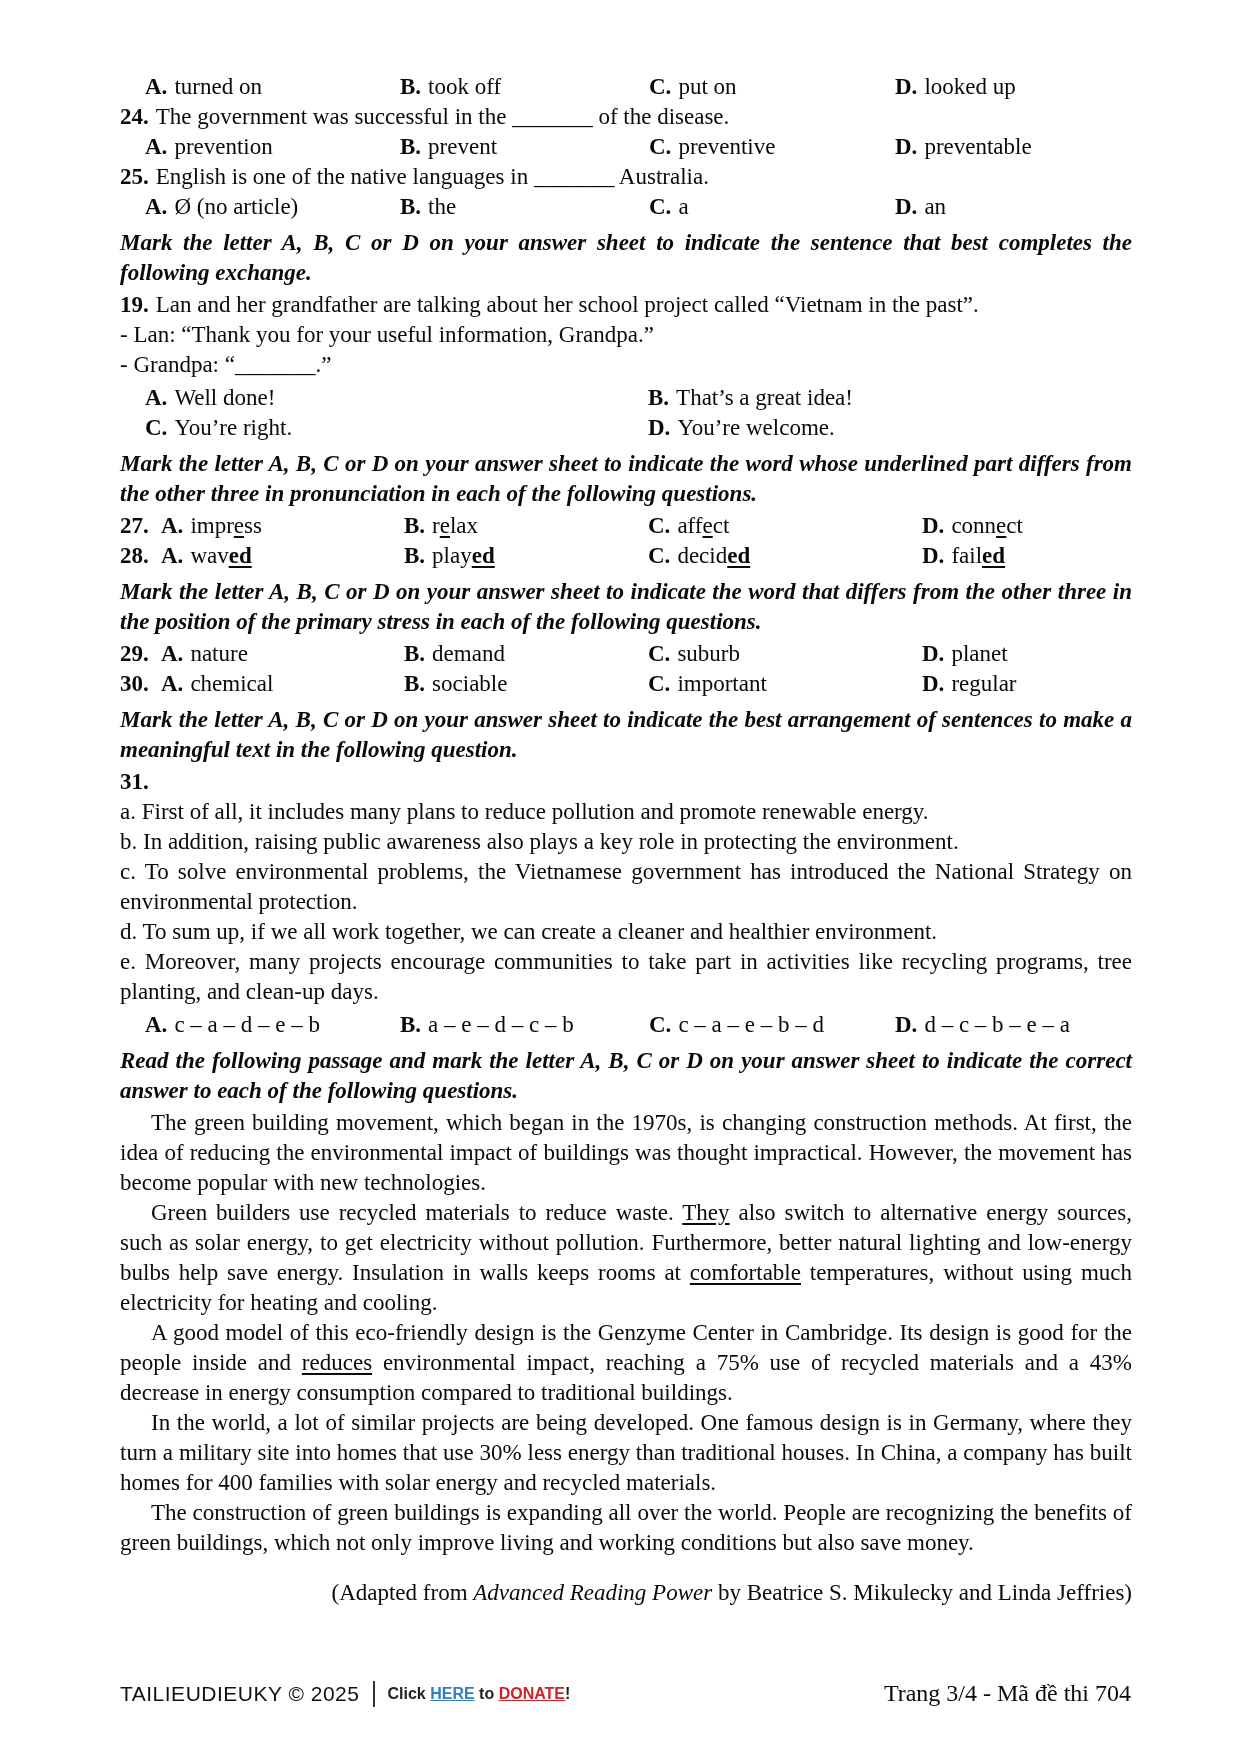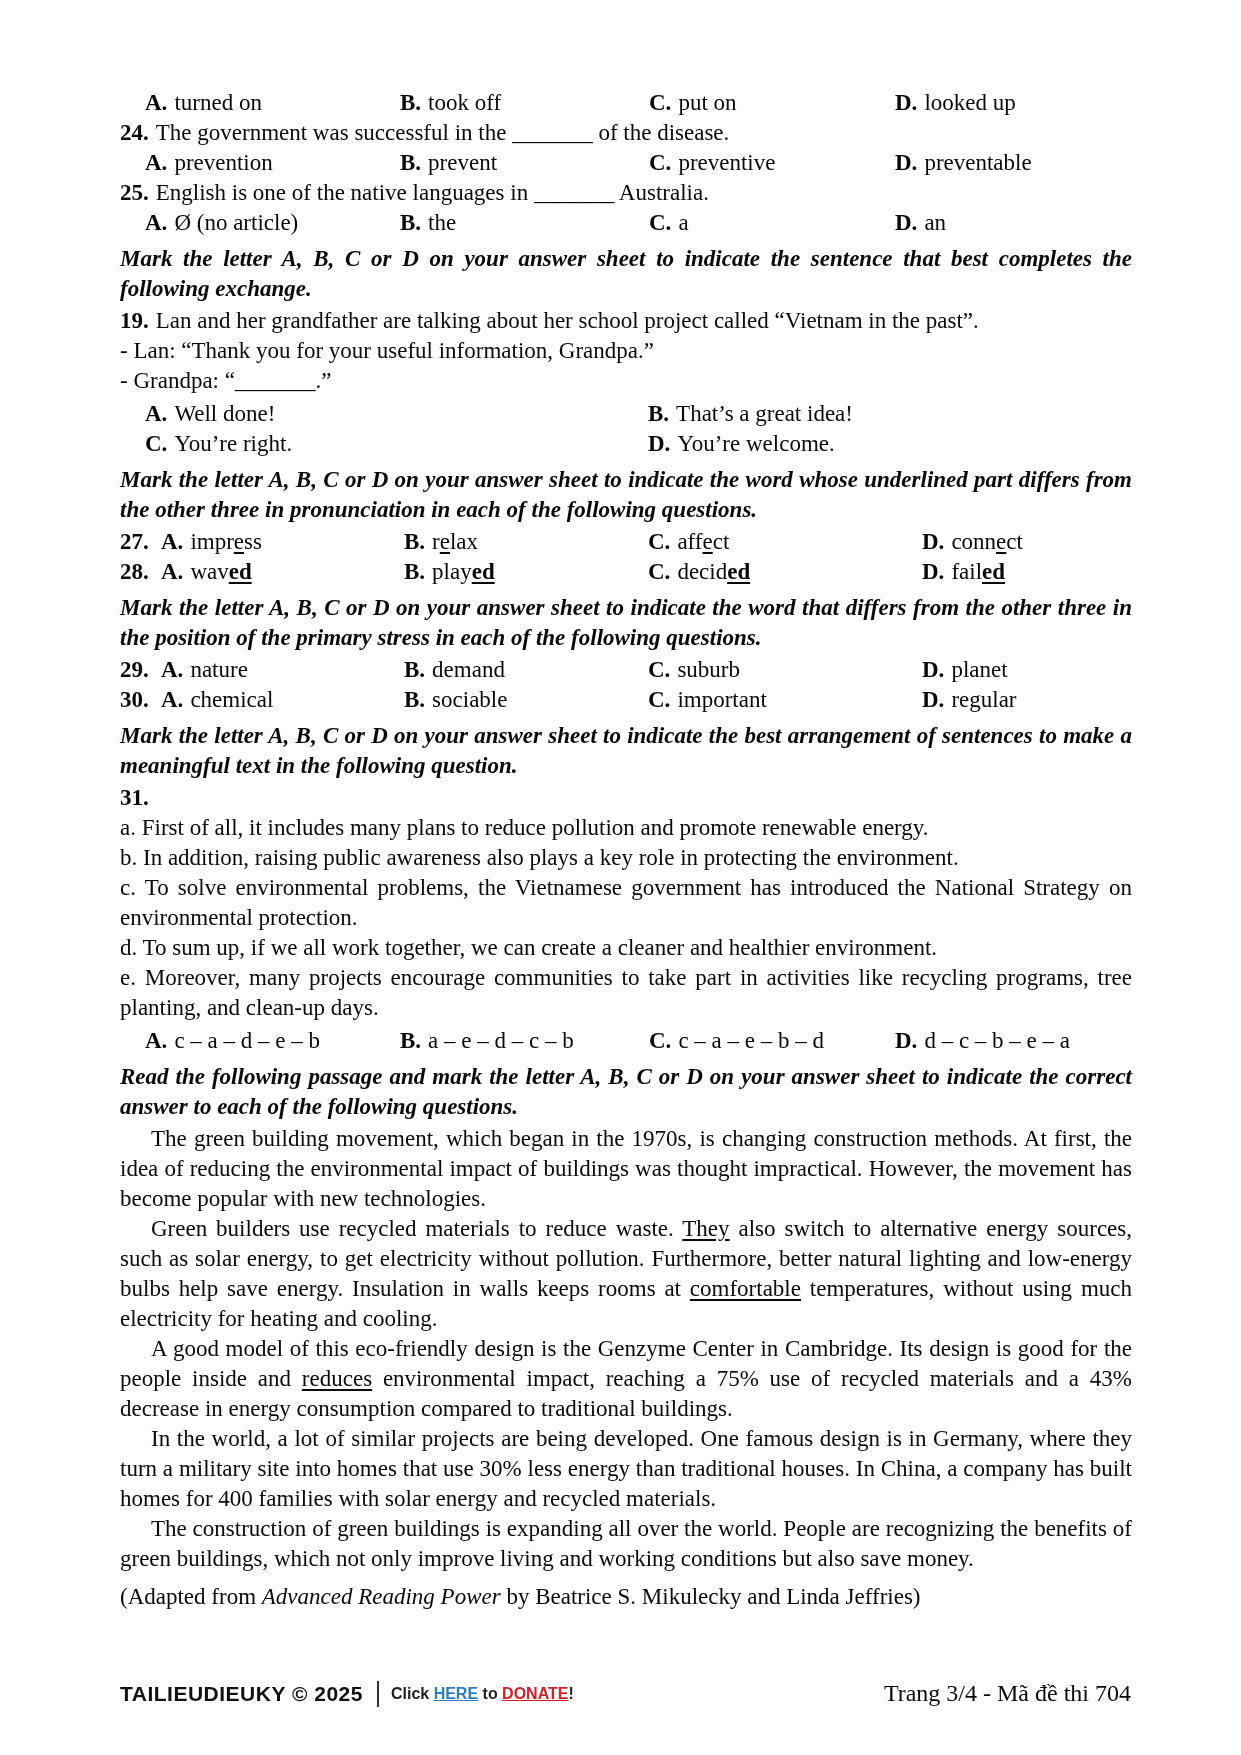--- a/index.html
+++ b/index.html
@@ -3,21 +3,21 @@
 <meta charset="utf-8">
 <style>
   html, body { margin: 0; padding: 0; background: #ffffff; }
   body {
     width: 1241px; height: 1755px; position: relative;
     font-family: "Liberation Serif", serif;
     color: #0a0a0a;
     -webkit-font-smoothing: antialiased;
   }
   .content {
-    position: absolute; left: 120px; top: 88px; width: 1012px;
+    position: absolute; left: 120px; top: 72px; width: 1012px;
     font-size: 23px; line-height: 30px;
   }
   p { margin: 0; }
   .instr {
     font-weight: bold; font-style: italic;
     text-align: justify;
     margin: 6px 0 2px 0;
   }
   .qnum { font-weight: bold; margin-right: 7px; }
   .olbl { font-weight: bold; margin-right: 7px; }
@@ -40,31 +40,31 @@
   .opt-rown .n3 { width: 240px; }
   .opt-rown .n4 { flex: 1; margin-left: 34px; }
 
   .un  { text-decoration: underline; text-underline-offset: 3px; }
   .unb { font-weight: bold; text-decoration: underline; text-underline-offset: 3px; }
   .kw  { font-weight: normal; text-decoration: underline; text-underline-offset: 3px; }
 
   .sent { text-align: justify; }
   .para { text-align: justify; text-indent: 31px; }
   .q31opts { margin: 3px 0; }
-  .attribution { margin-top: 8px; }
+  .attribution { text-align: right; margin-top: 20px; }
   .attribution i { font-style: italic; }
 
   .footer {
     position: absolute; left: 120px; right: 110px; top: 1680px;
     display: flex; justify-content: space-between; align-items: center;
   }
   .footer-left { display: flex; align-items: center; }
   .brand {
     font-family: "Liberation Sans", sans-serif;
-    font-size: 21px; font-weight: bold; letter-spacing: 0.5px; color: #111;
+    font-size: 21px; font-weight: normal; letter-spacing: 0.5px; color: #111;
   }
   .sep {
     display: inline-block; width: 2px; height: 26px; background: #333;
     margin: 0 12px 0 14px;
   }
   .donate-line {
     font-family: "Liberation Sans", sans-serif;
     font-size: 16px; font-weight: bold; color: #222;
   }
   .donate-line a { text-decoration: underline; cursor: pointer; }

